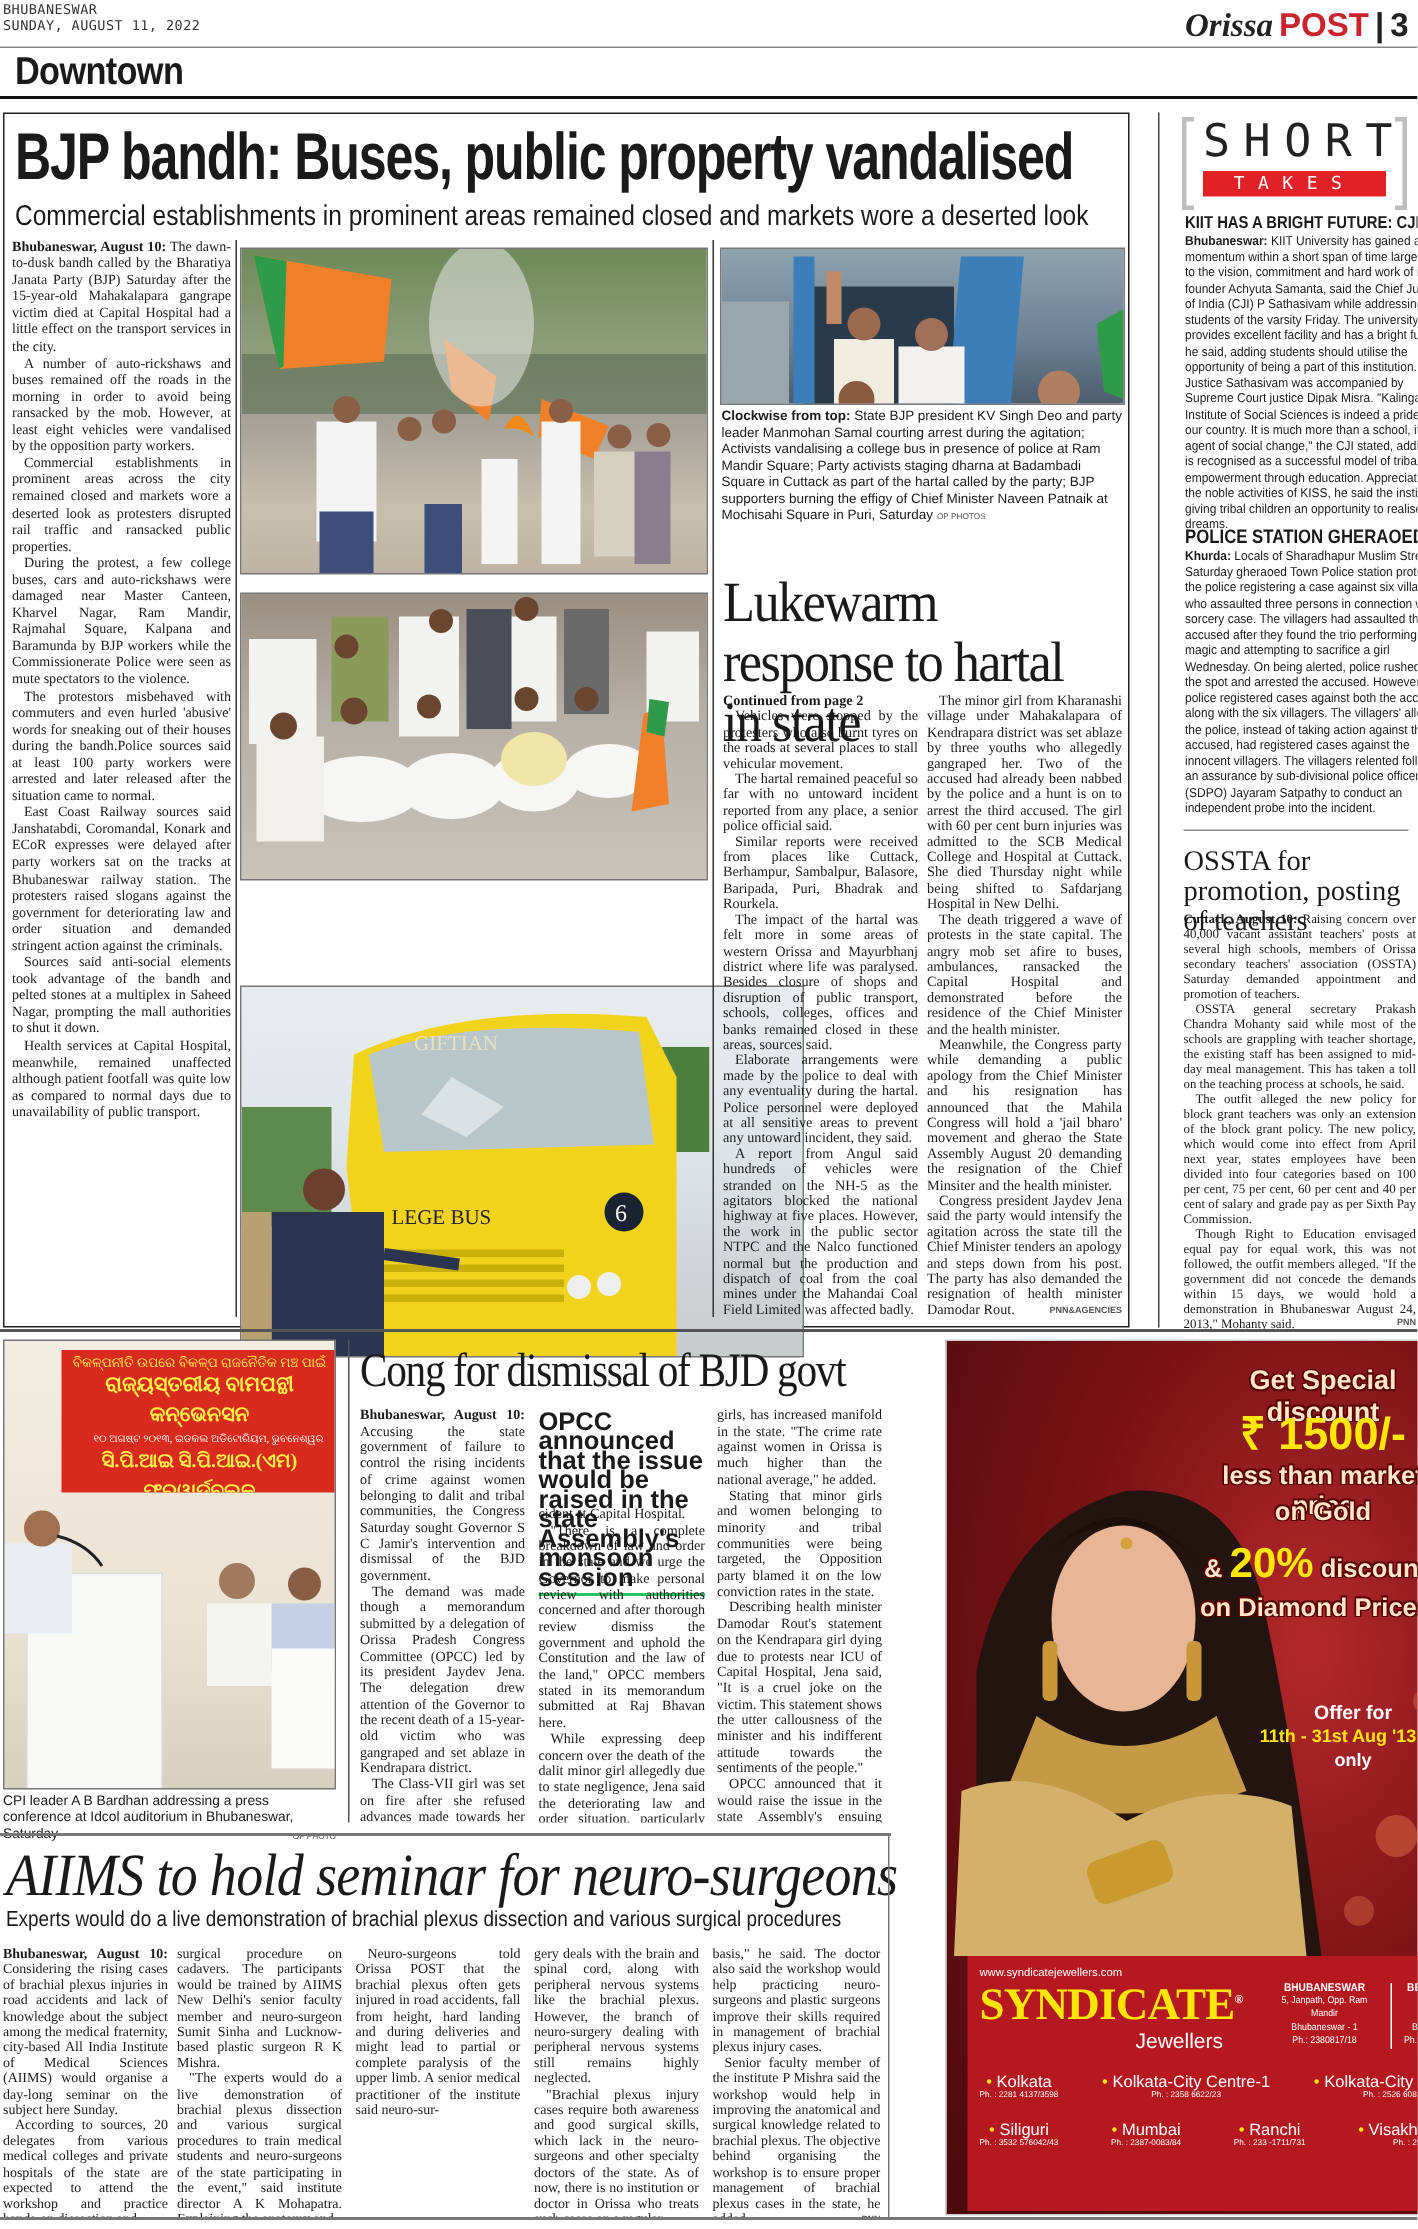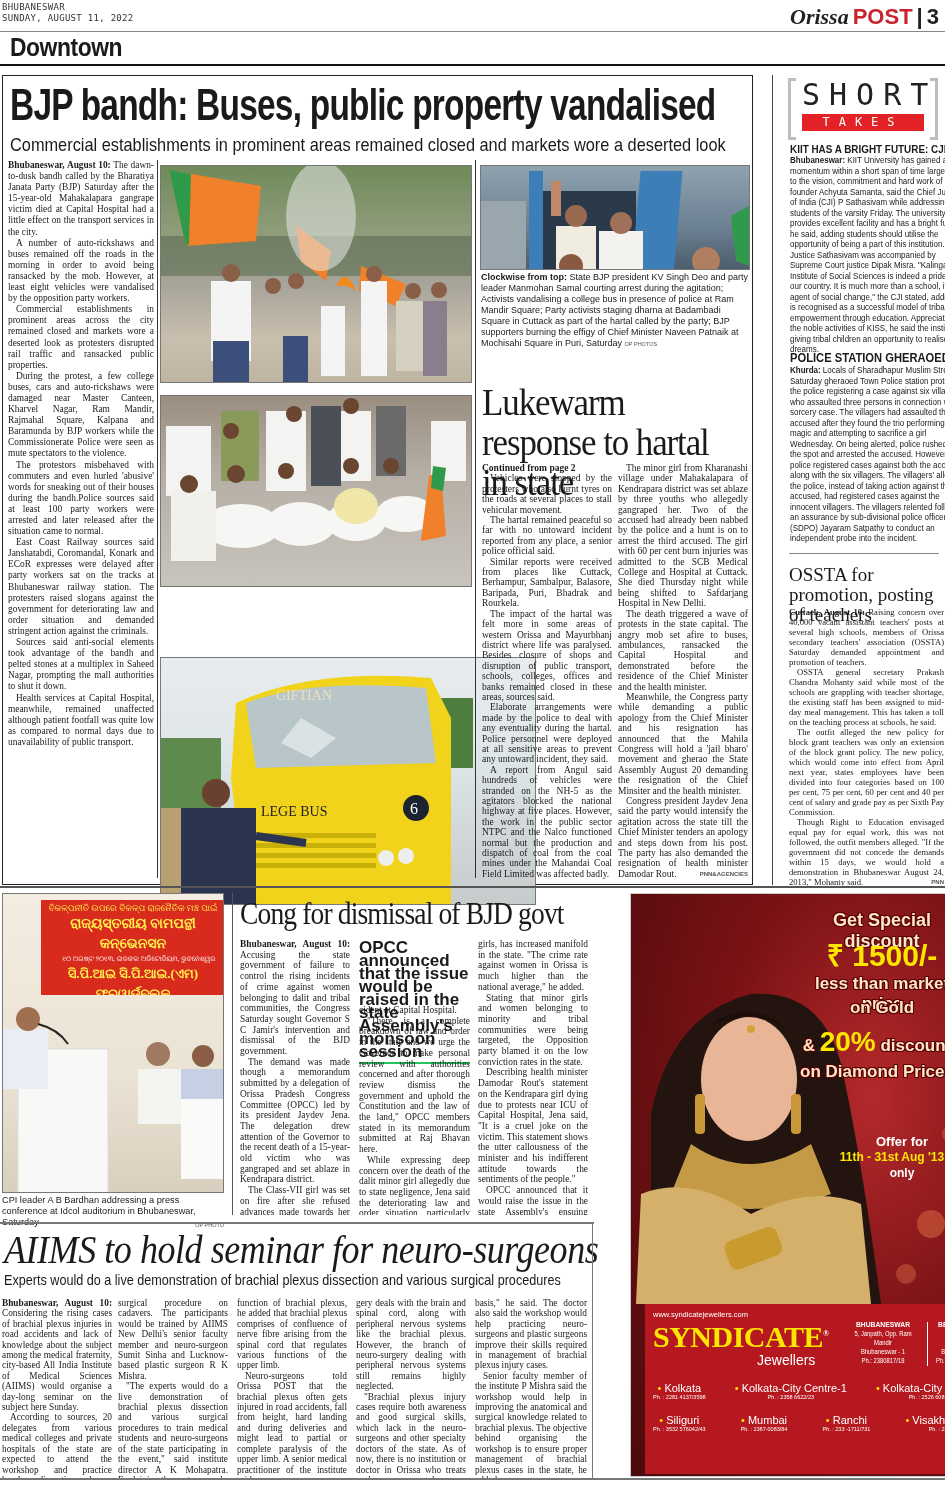--- a/index.html
+++ b/index.html
@@ -309,21 +309,20 @@
 <div class="abs aiims-sub">Experts would do a live demonstration of brachial plexus dissection and various surgical procedures</div>
 <div class="abs col" style="left:2px; top:1298px; width:110px; height:180px; overflow:hidden; font-size:9.3px; line-height:10.4px;">
   <p class="first"><b>Bhubaneswar, August 10:</b> <span>Considering the rising cases of brachial plexus injuries in road accidents and lack of knowledge about the subject among the medical fraternity, city-based All India Institute of Medical Sciences (AIIMS) would organise a day-long seminar on the subject here Sunday.</span></p>
   <p>According to sources, 20 delegates from various medical colleges and private hospitals of the state are expected to attend the workshop and practice hands-on dissection and</p>
 </div>
 <div class="abs col" style="left:118px; top:1298px; width:110px; height:180px; overflow:hidden; font-size:9.3px; line-height:10.4px;">
   <p class="first">surgical procedure on cadavers. The participants would be trained by AIIMS New Delhi's senior faculty member and neuro-surgeon Sumit Sinha and Lucknow-based plastic surgeon R K Mishra.</p>
   <p>"The experts would do a live demonstration of brachial plexus dissection and various surgical procedures to train medical students and neuro-surgeons of the state participating in the event," said institute director A K Mohapatra. Explaining the anatomy and</p>
 </div>
 <div class="abs col" style="left:237px; top:1298px; width:110px; height:180px; overflow:hidden; font-size:9.3px; line-height:10.4px;">
-  <p class="first">function of brachial plexus, he added that brachial plexus comprises of confluence of nerve fibre arising from the spinal cord that regulates various functions of the upper limb.</p>
   <p>Neuro-surgeons told Orissa POST that the brachial plexus often gets injured in road accidents, fall from height, hard landing and during deliveries and might lead to partial or complete paralysis of the upper limb. A senior medical practitioner of the institute said neuro-sur-</p>
 </div>
 <div class="abs col" style="left:356px; top:1298px; width:110px; height:180px; overflow:hidden; font-size:9.3px; line-height:10.4px;">
   <p class="first">gery deals with the brain and spinal cord, along with peripheral nervous systems like the brachial plexus. However, the branch of neuro-surgery dealing with peripheral nervous systems still remains highly neglected.</p>
   <p>"Brachial plexus injury cases require both awareness and good surgical skills, which lack in the neuro-surgeons and other specialty doctors of the state. As of now, there is no institution or doctor in Orissa who treats such cases on a regular</p>
 </div>
 <div class="abs col" style="left:475px; top:1298px; width:112px; height:180px; overflow:hidden; font-size:9.3px; line-height:10.4px;">
   <p class="first">basis," he said. The doctor also said the workshop would help practicing neuro-surgeons and plastic surgeons improve their skills required in management of brachial plexus injury cases.</p>
   <p><span>Senior faculty member of the institute P Mishra said the workshop would help in improving the anatomical and surgical knowledge related to brachial plexus. The objective behind organising the workshop is to ensure proper management of brachial plexus cases in the state, he added.</span> <span class="credit">PNN</span></p>
 </div>

